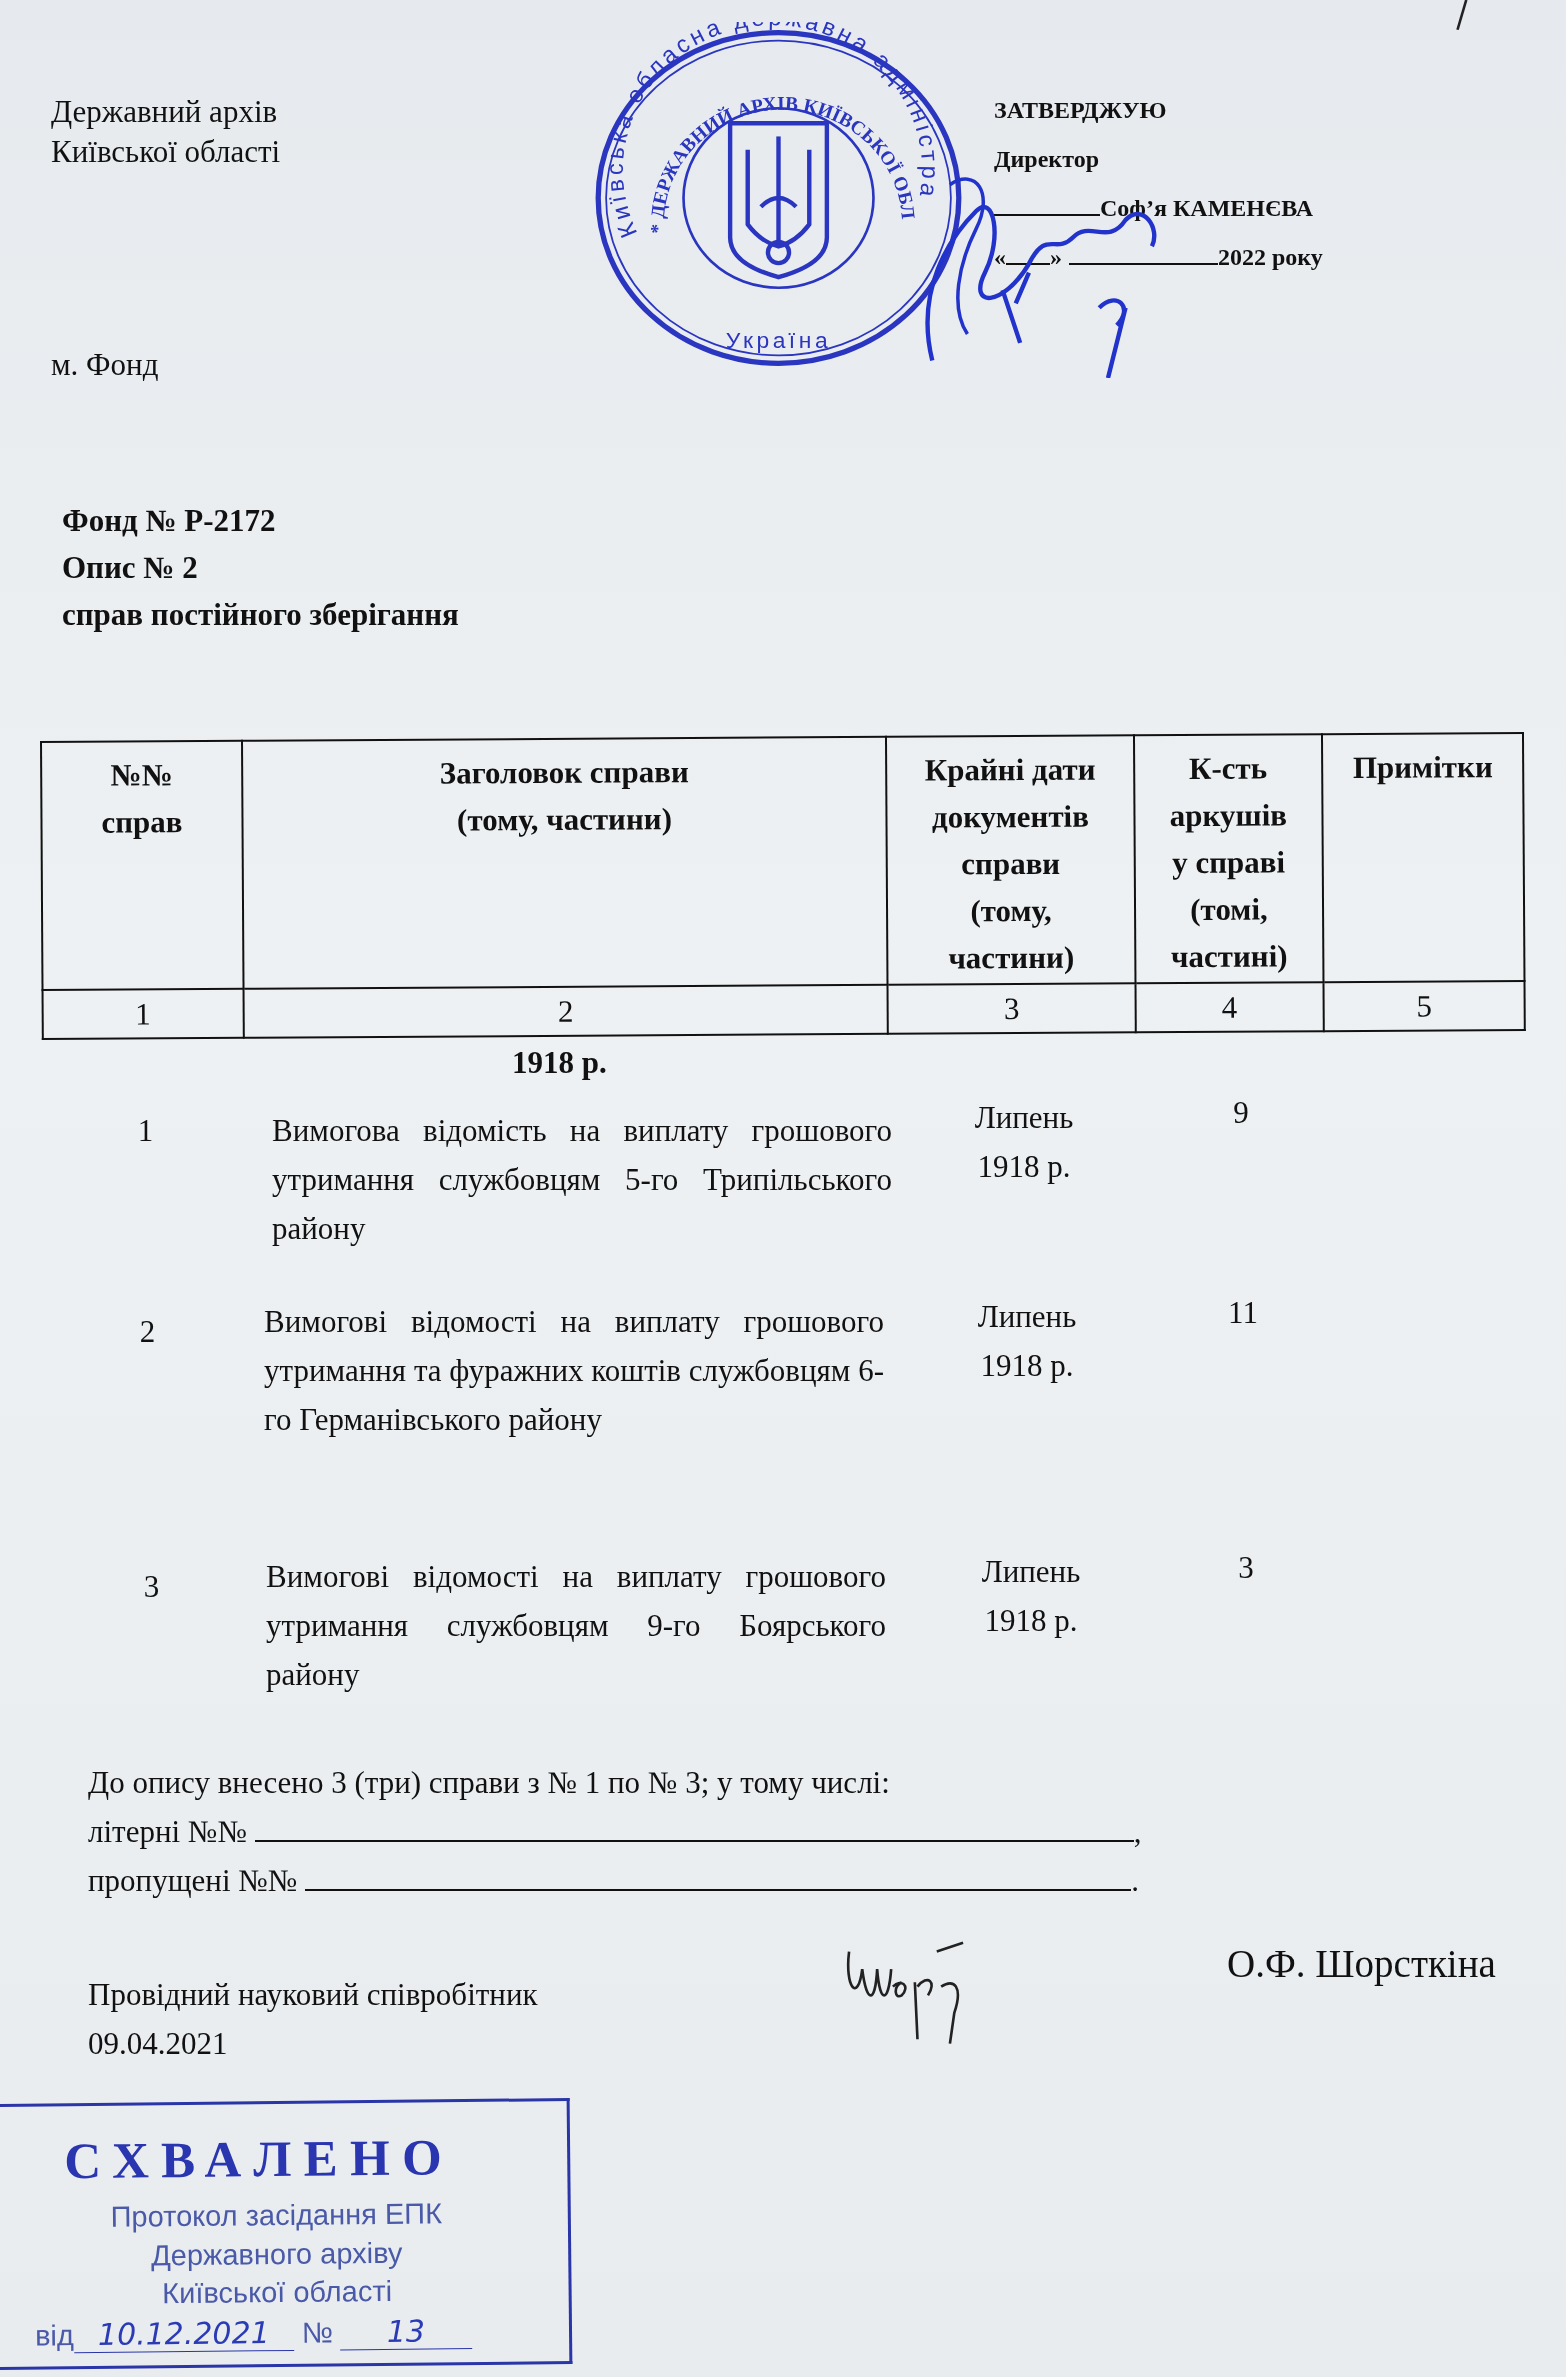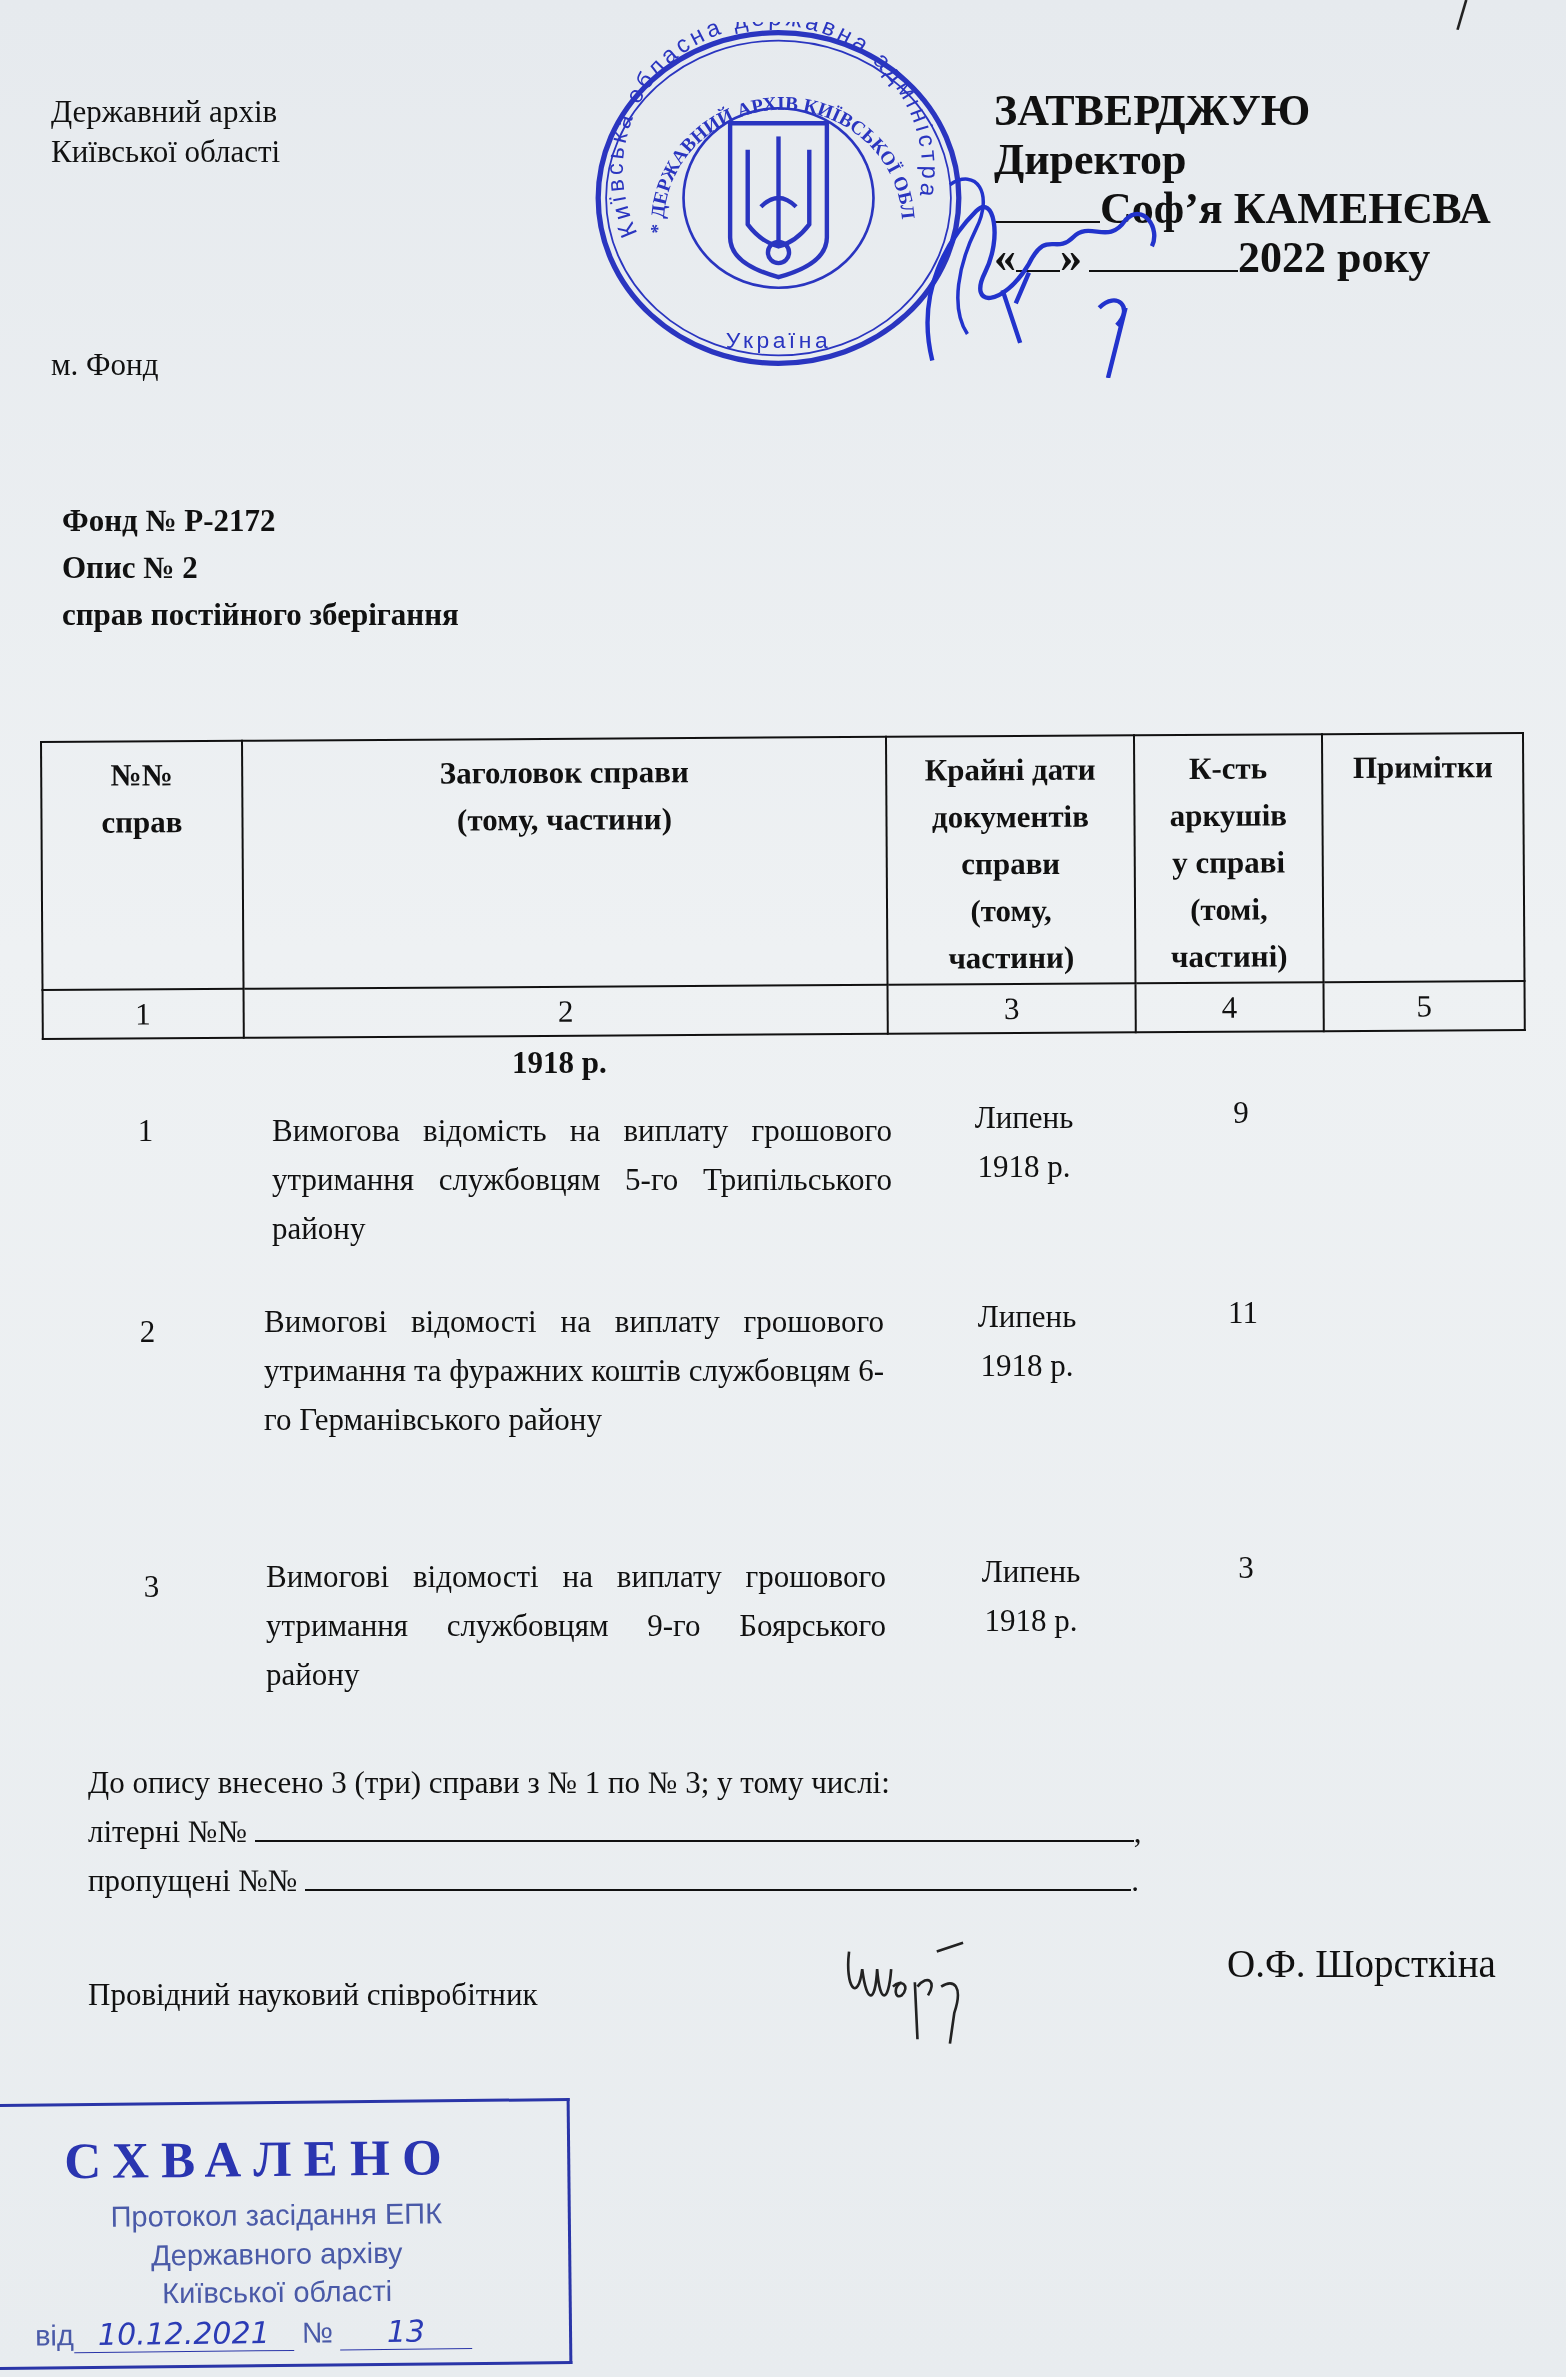--- a/index.html
+++ b/index.html
@@ -12,21 +12,21 @@
   }
   .abs { position: absolute; }
   .t { font-size: 31px; line-height: 1.3; }
 
   
   #org { left: 51px; top: 92px; }
   #fonds-owner { left: 51px; top: 345px; }
   #fonds-info { left: 62px; top: 497px; font-size: 31px; line-height: 47px; font-weight: bold; }
 
   
-  #approve { left: 994px; top: 86px; font-size: 44px; font-weight: bold; line-height: 49px; }
+  #approve { left: 994px; top: 86px; font-size: 24px; font-weight: bold; line-height: 49px; }
   #approve .line { display: block; white-space: nowrap; }
   .uline { display: inline-block; border-bottom: 2.6px solid #111; vertical-align: baseline; }
 
   
   #seal { left: 585px; top: 22px; width: 387px; height: 352px; }
 
   
   #sig-approver { left: 897px; top: 132px; width: 299px; height: 246px; }
 
   
@@ -217,20 +217,21 @@
     <span class="uline" style="width:879px"></span><span>,</span>
   </span>
   <span class="l">
     <span>пропущені  №№</span>
     <span class="uline" style="width:826px"></span><span>.</span>
   </span>
 </div>
 
 <div id="signer-title" class="abs">
   <div>Провідний науковий співробітник</div>
+  <div>09.04.2021</div>
 </div>
 
 <svg id="sig-signer" class="abs" viewBox="0 0 200 130">
   <path d="M10 20 C5 60 20 80 25 40 C30 80 40 80 42 40 C45 80 55 80 58 40 M60 60 C70 50 80 60 70 70 C62 75 60 60 70 55 M85 55 L88 120 M88 60 C100 45 110 55 100 70 M110 20 L140 10 M115 60 C130 50 140 60 130 90 L125 125" stroke="#222" stroke-width="3" fill="none"></path>
 </svg>
 
 <div id="signer-name" class="abs">О.Ф. Шорсткіна</div>
 
 <div id="stamp" class="abs">
   <div class="big">СХВАЛЕНО</div>

